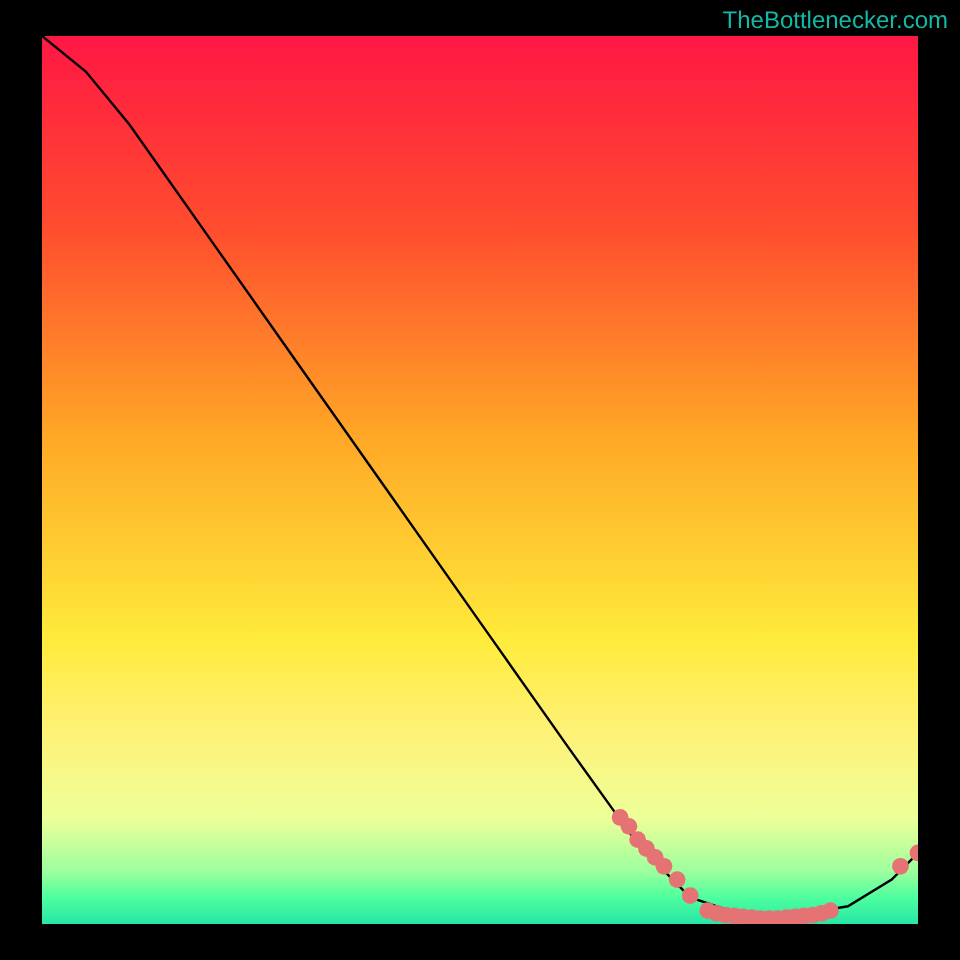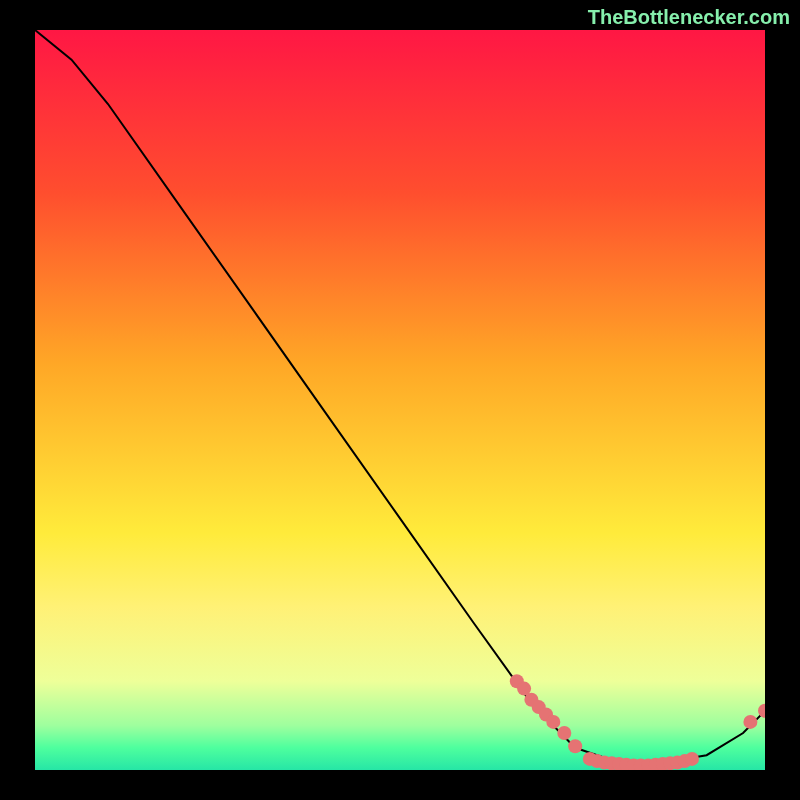--- a/index.html
+++ b/index.html
@@ -8,24 +8,23 @@
     background: #000;
     width: 800px;
     height: 800px;
     position: relative;
     font-family: Arial, sans-serif;
   }
   .watermark {
     position: absolute;
     top: 6px;
     right: 10px;
-    color: #86efac;
+    color: #14b8a6;
     font-size: 20px;
     z-index: 10;
-    font-weight: bold;
   }
   .chart-area {
     position: absolute;
     left: 35px;
     top: 30px;
     width: 730px;
     height: 740px;
   }
   svg {
     display: block;

